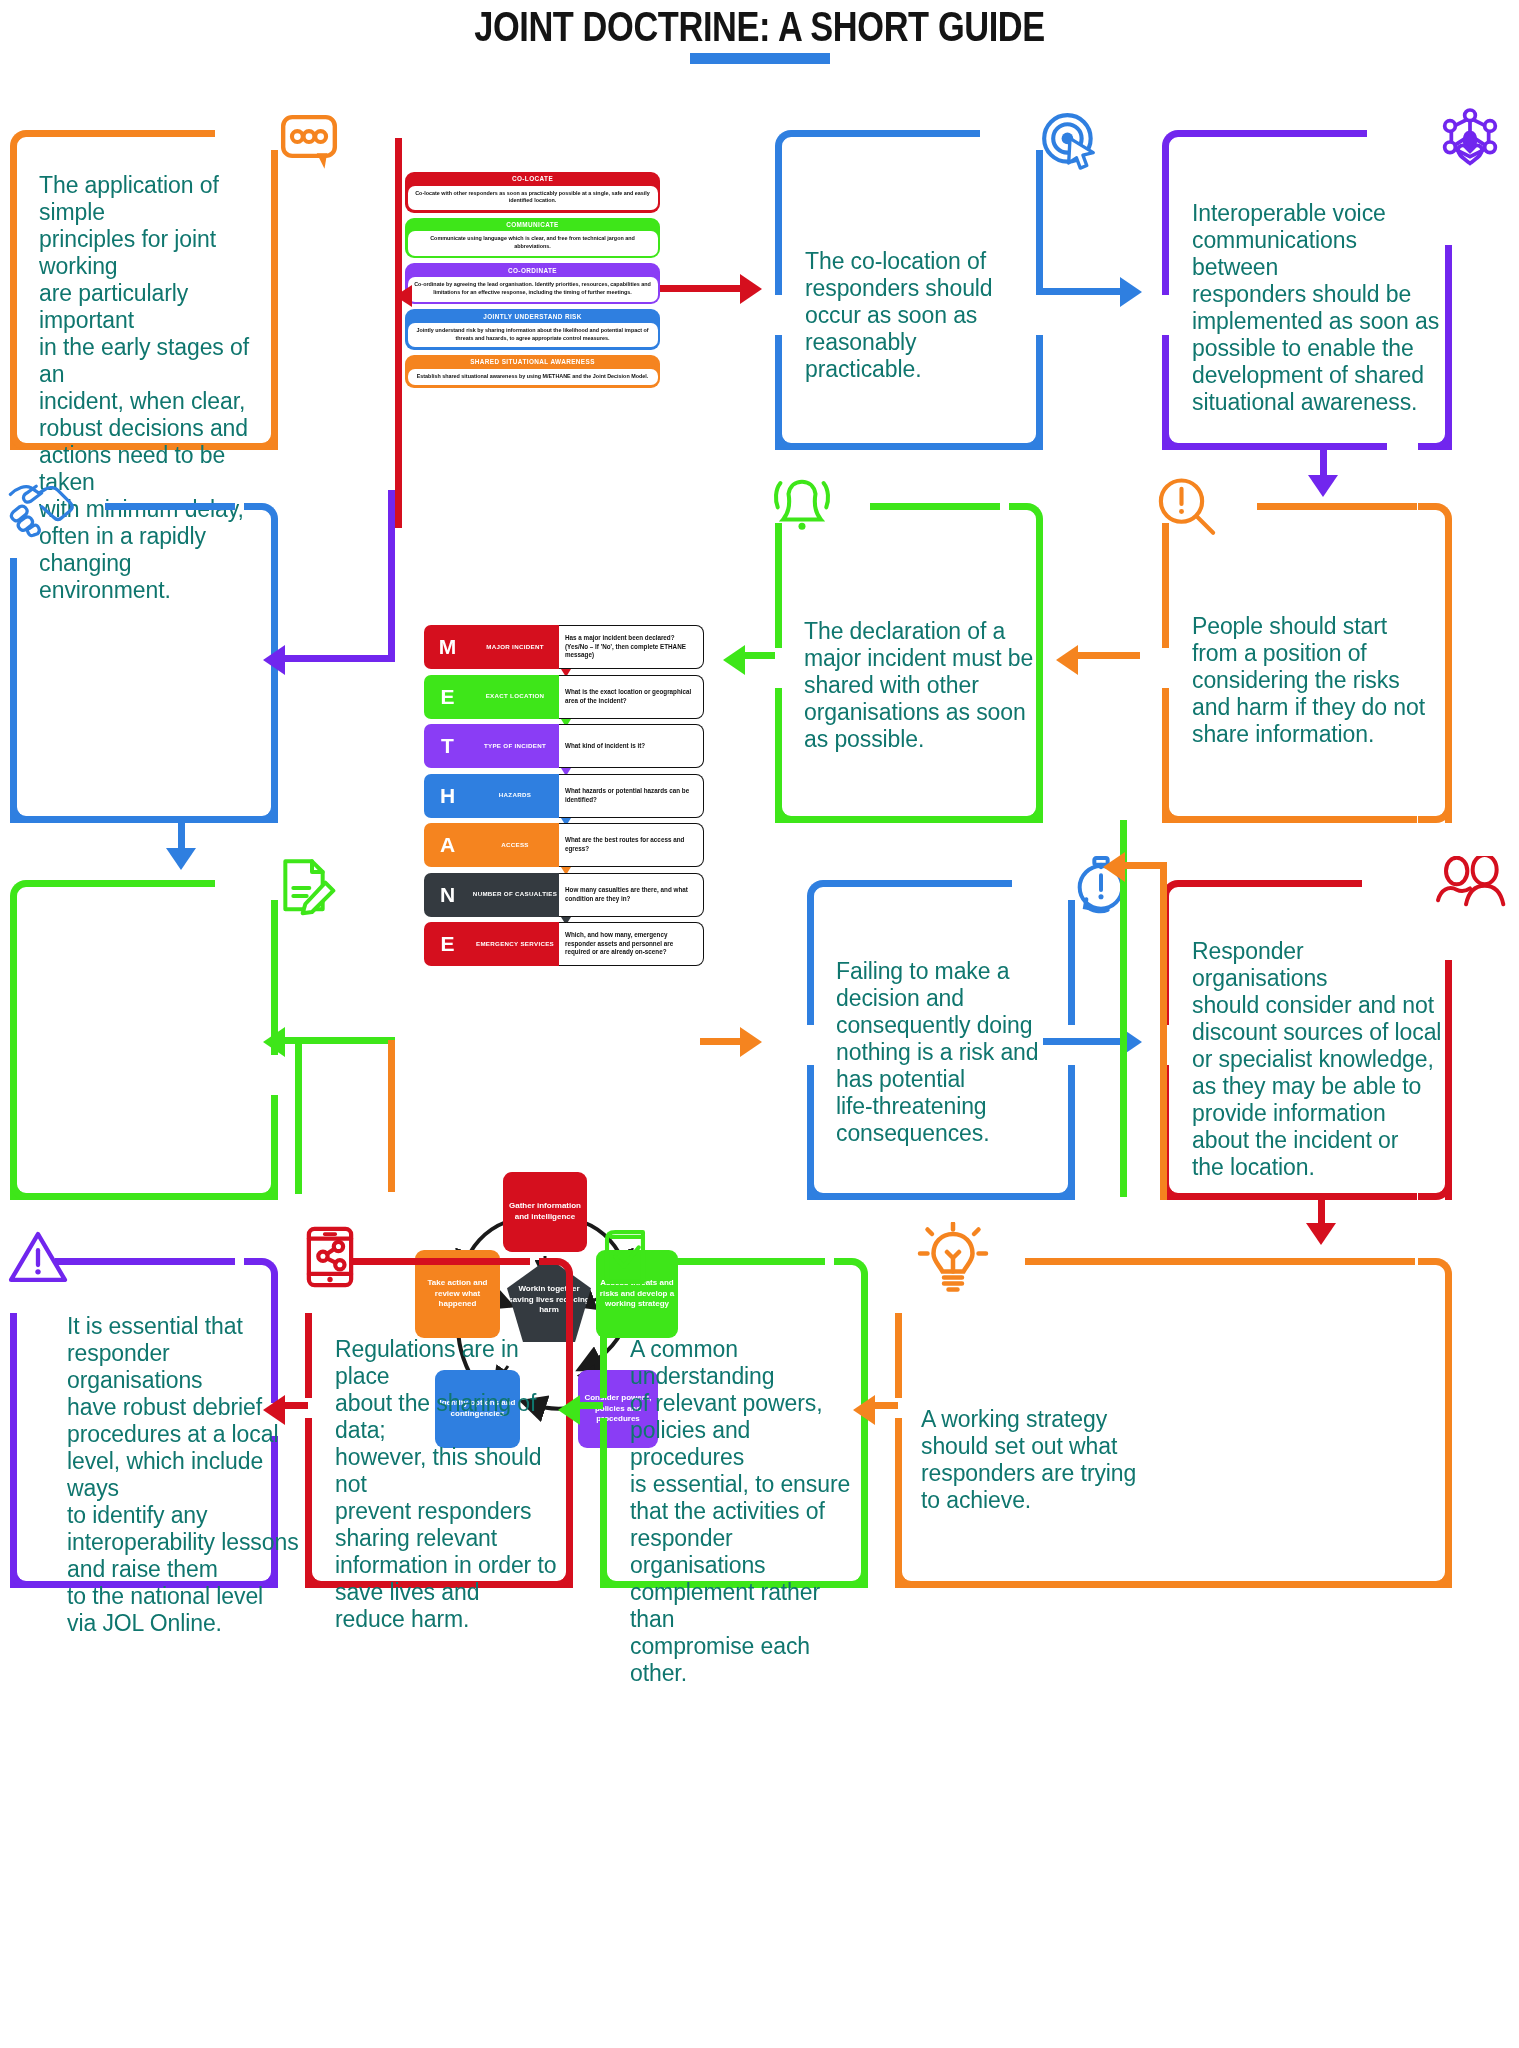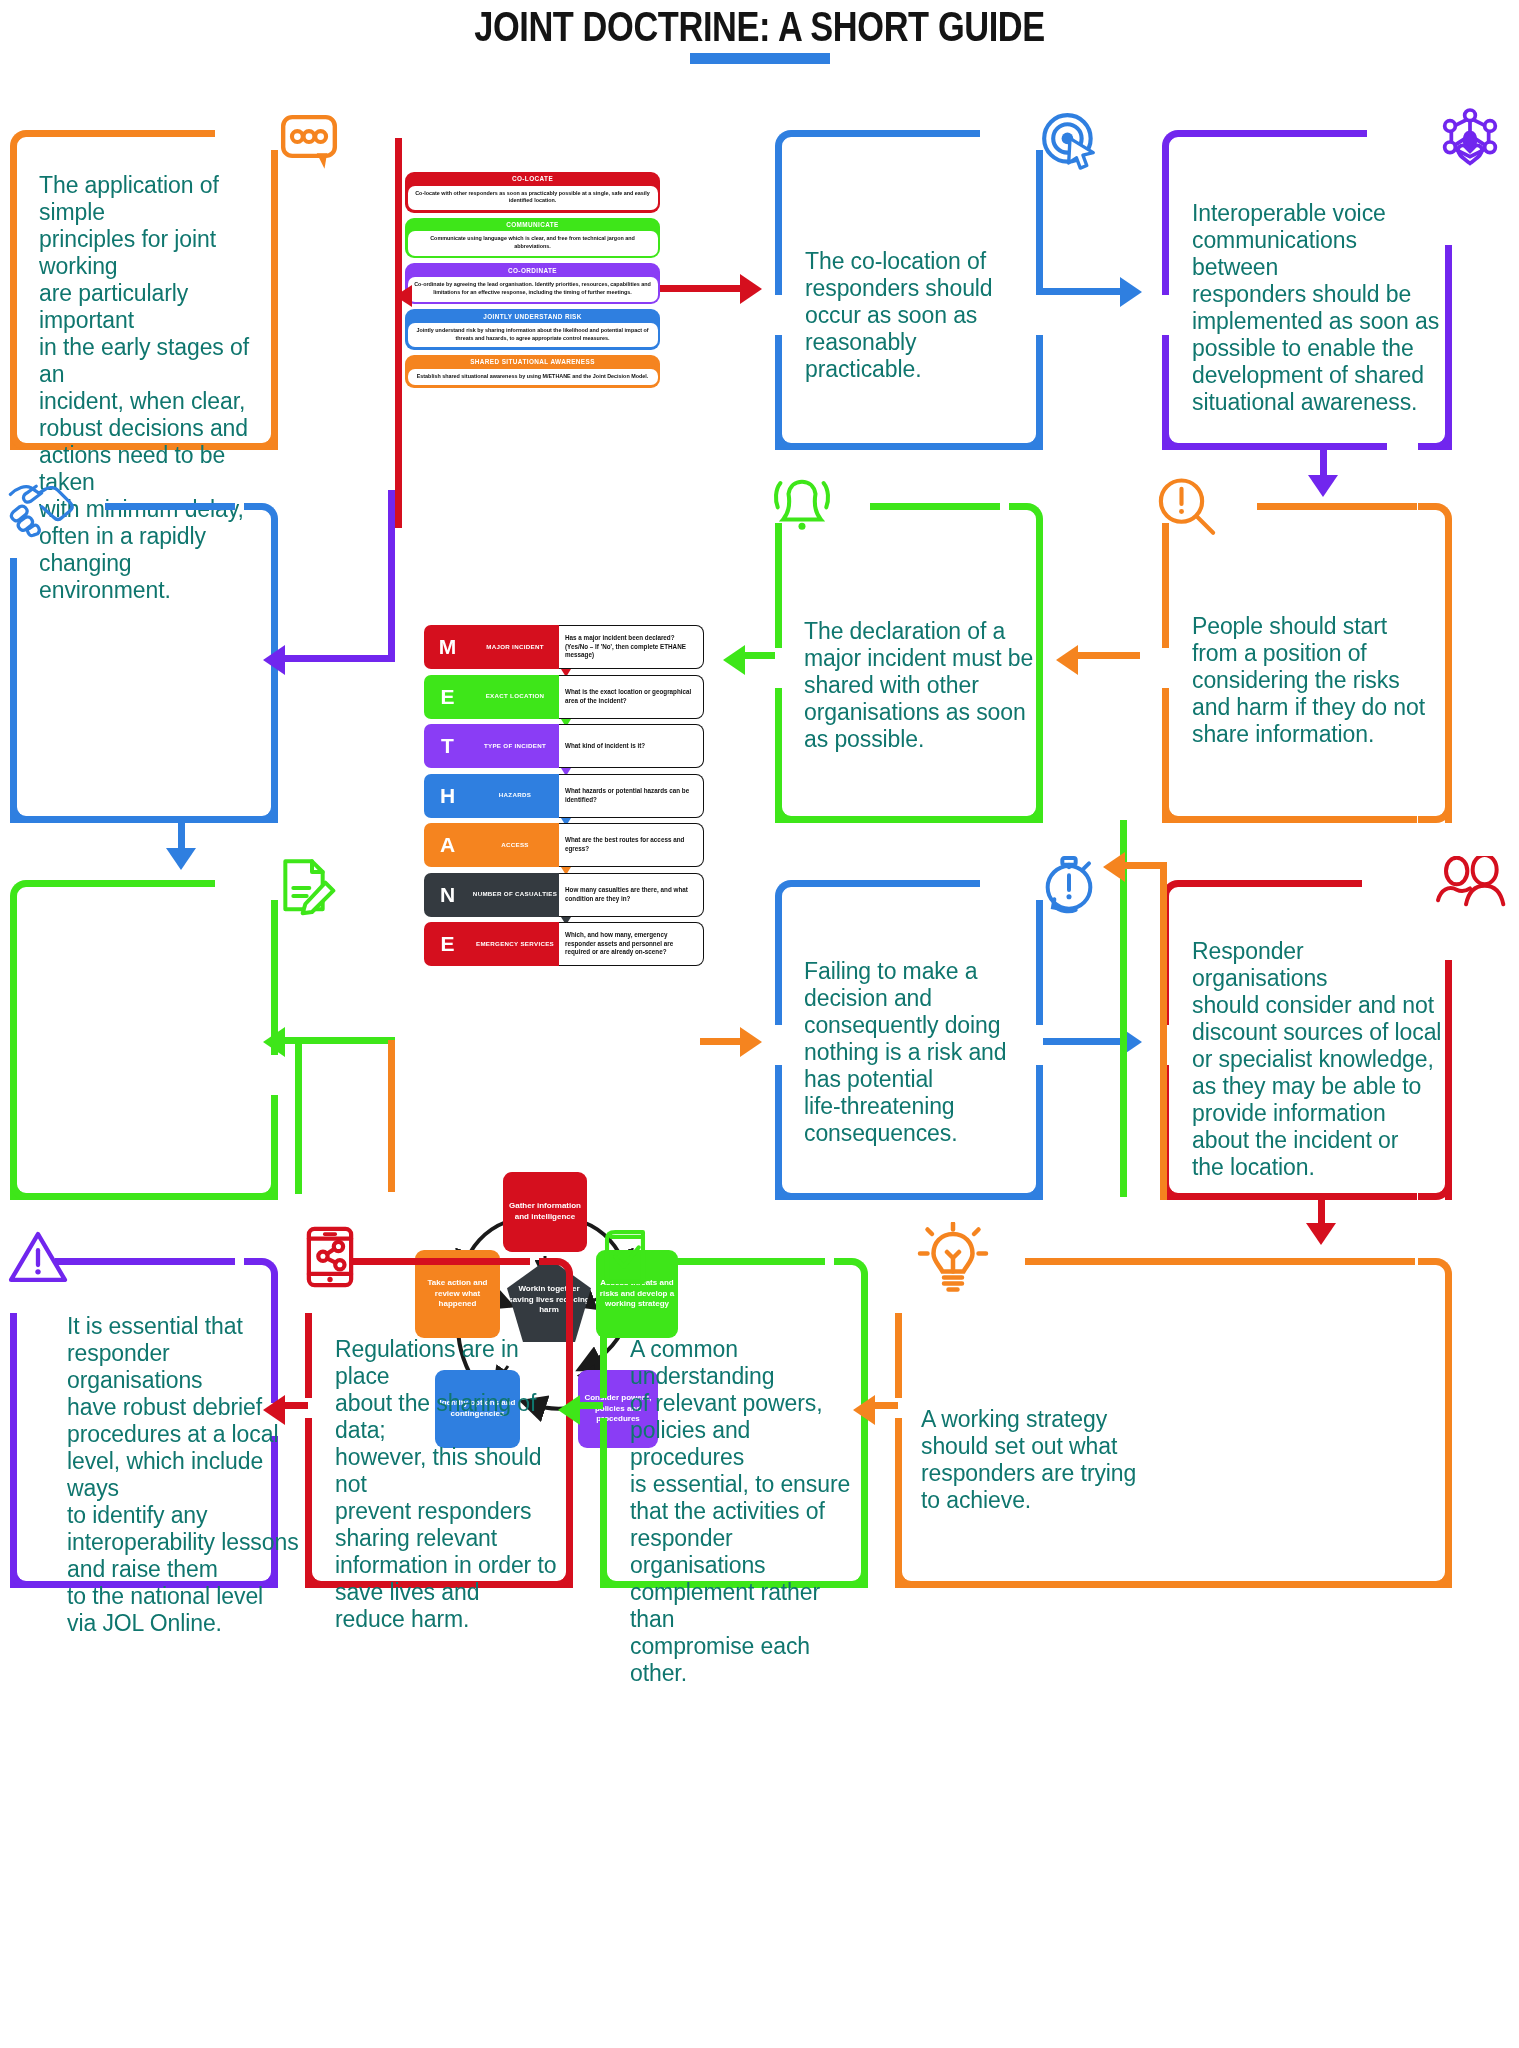--- a/index.html
+++ b/index.html
@@ -418,21 +418,21 @@
   <div class="jdm-core">Workin
 together
 saving lives
 reducing
 harm</div>
 </div>
 
 <div class="stem" style="left:700px;top:1038px;width:42px;height:7px;color:#f5841f;"></div>
 <div class="arrow ar-right" style="left:740px;top:1027px;color:#f5841f;"></div>
 
-<div class="cell" style="left:775px; top:880px; width:268px; height:276px; color:#2f7fe0">
+<div class="cell" style="left:807px; top:880px; width:268px; height:276px; color:#2f7fe0">
   <div class="frame">
     <span style="left:0;top:20px;width:7px;height:125px;"></span>
     <span style="left:0;top:185px;width:7px;height:135px;"></span>
     <span style="left:0;top:313px;width:261px;height:7px;"></span>
     <span style="left:20px;top:0;width:185px;height:7px;"></span>
     <span style="left:261px;top:20px;width:7px;height:125px;"></span>
     <span style="left:261px;top:185px;width:7px;height:135px;"></span>
     <span style="left:0;top:0;width:34px;height:34px;border-radius:16px 0 0 0;border:7px solid currentColor;border-right:none;border-bottom:none;background:transparent;"></span>
     <span style="left:234px;top:286px;width:34px;height:34px;border-radius:0 0 16px 0;border:7px solid currentColor;border-left:none;border-top:none;background:transparent;"></span>
     <span style="left:0;top:286px;width:34px;height:34px;border-radius:0 0 0 16px;border:7px solid currentColor;border-right:none;border-top:none;background:transparent;"></span>

